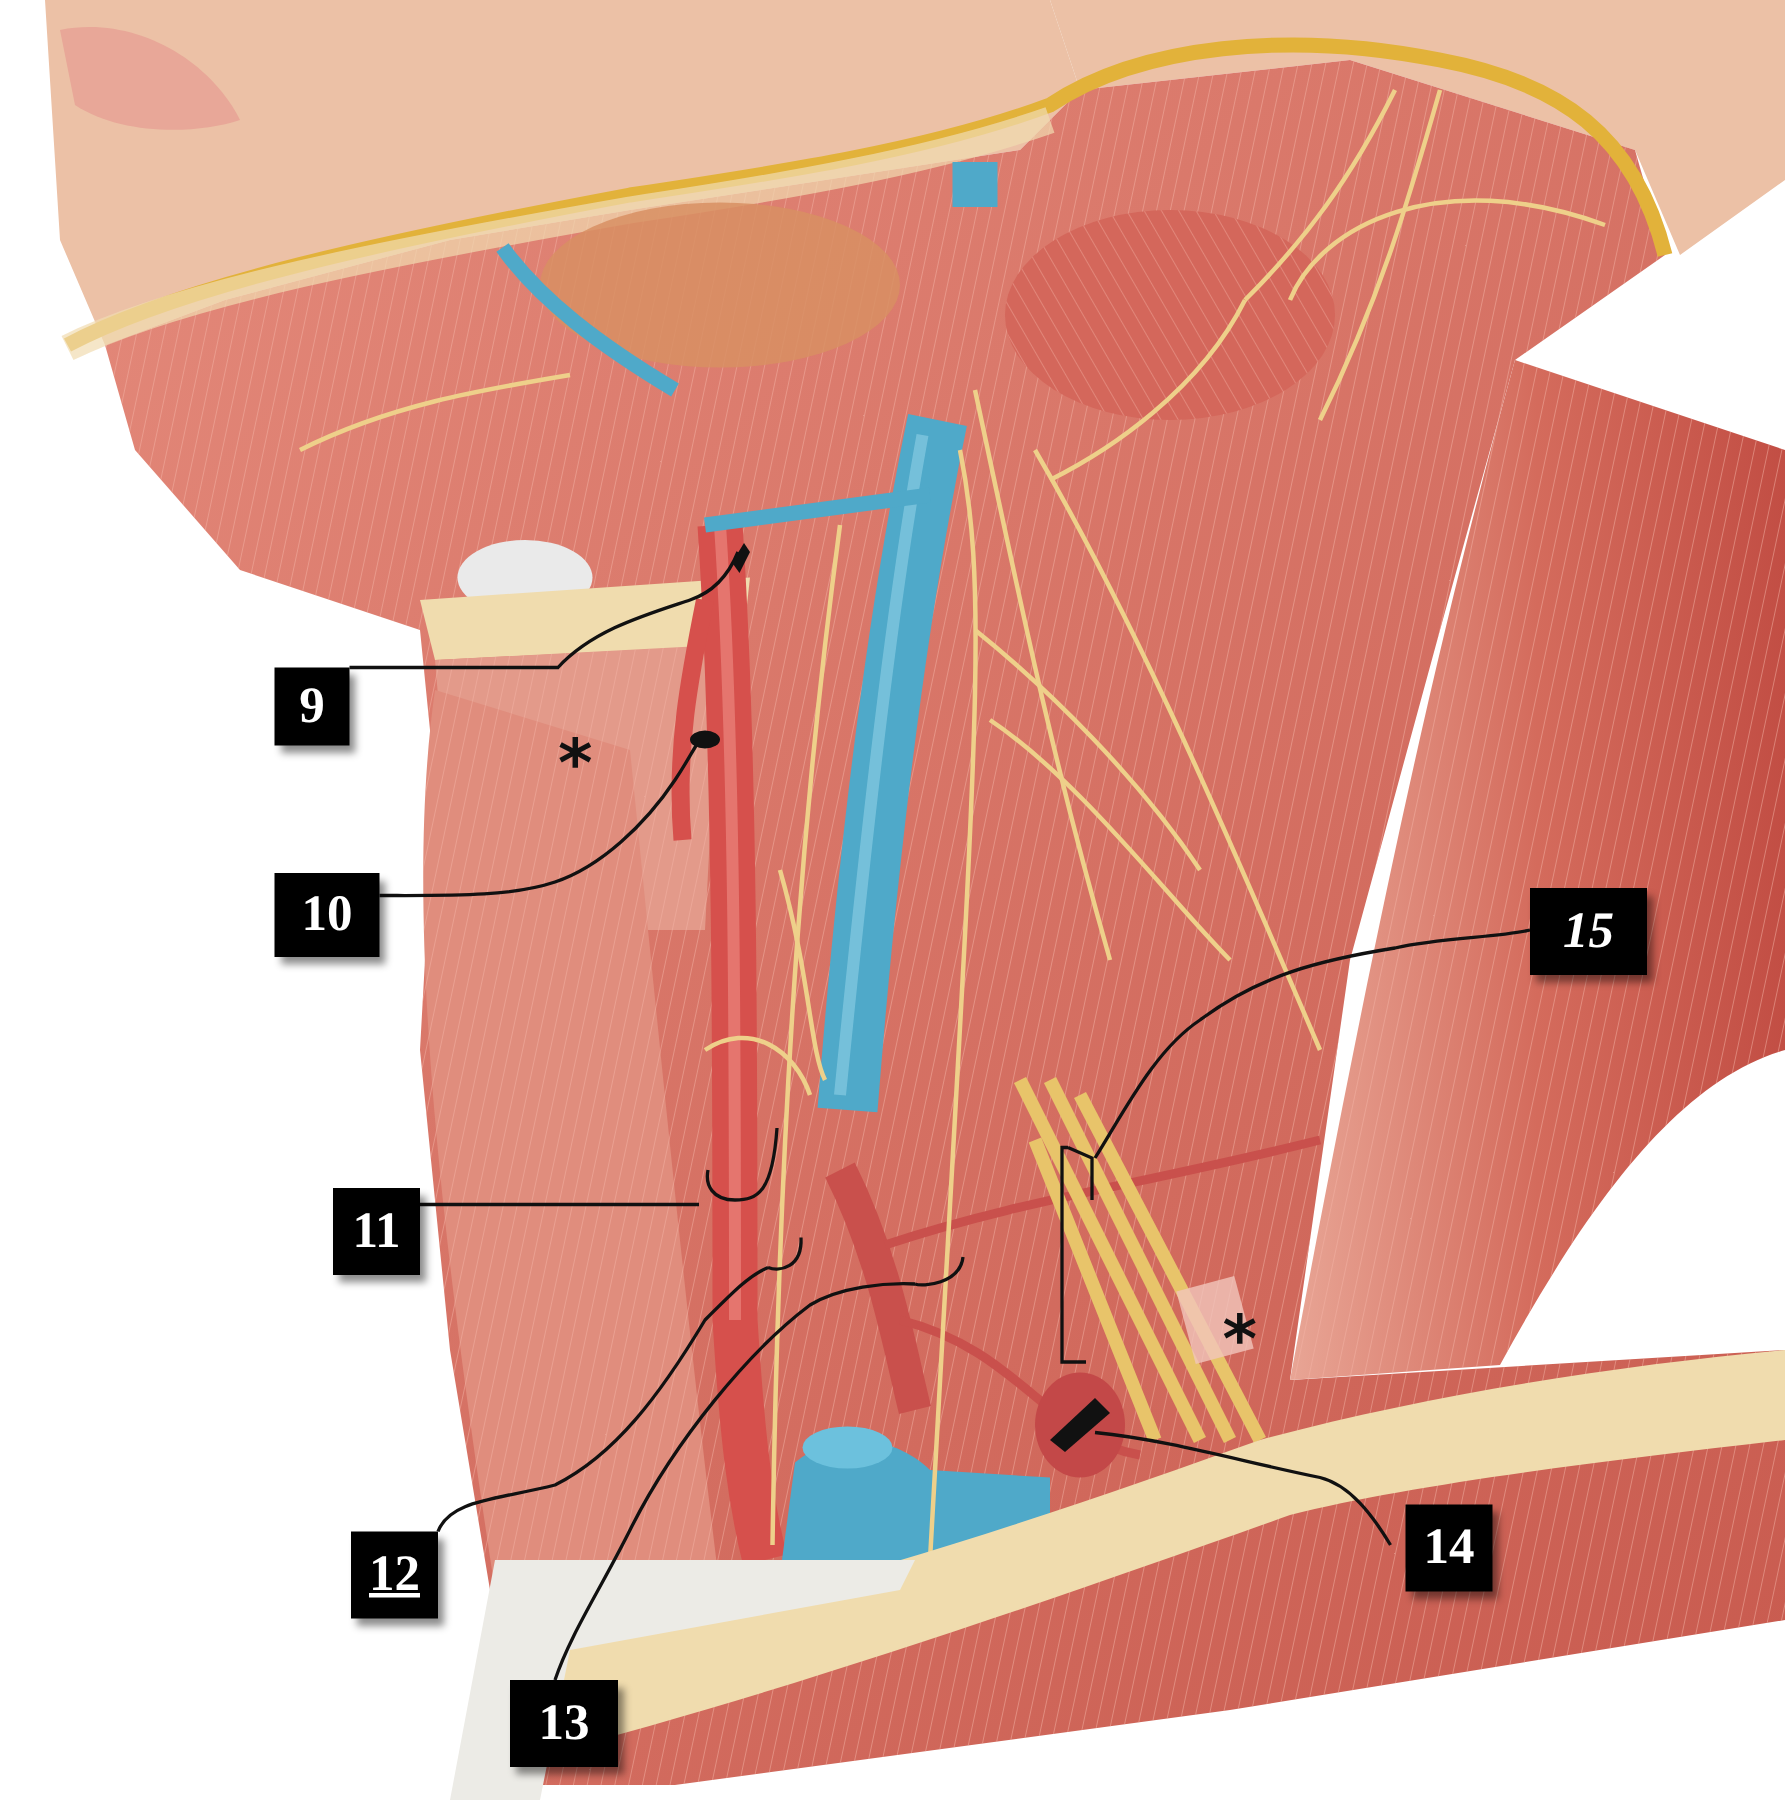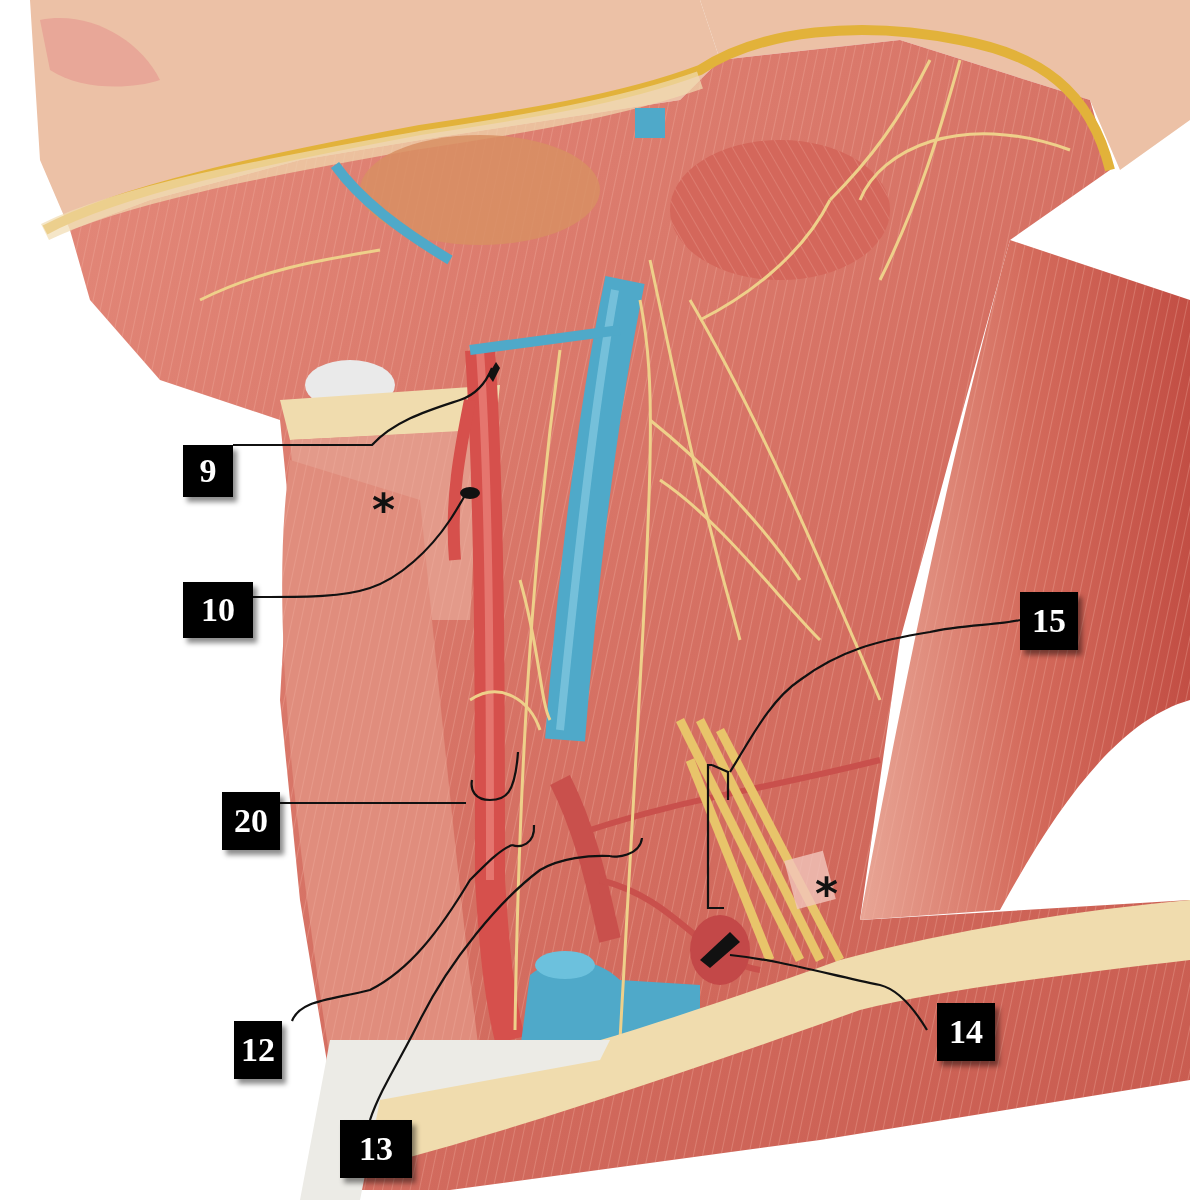--- a/index.html
+++ b/index.html
@@ -117,21 +117,21 @@
       <path d="M712,765 L708,765 L708,908 L724,908"></path>
       <path d="M712,765 L728,772 L728,800"></path>
     </g>
     <path d="M700,960 L730,932 L740,942 L710,968 Z" fill="#111"></path>
     <ellipse cx="470" cy="493" rx="10" ry="6" fill="#111"></ellipse>
     <path d="M488,375 L496,362 L500,368 L493,382 Z" fill="#111"></path>
   </svg>
 
   <div class="label" style="left:183px;top:445px;width:50px;height:52px;">9</div>
   <div class="label" style="left:183px;top:582px;width:70px;height:56px;font-family:Liberation Serif, serif;">10</div>
-  <div class="label" style="left:222px;top:792px;width:58px;height:58px;">20</div>
-  <div class="label" style="left:234px;top:1021px;width:48px;height:58px;">12</div>
+  <div class="label" style="left:222px;top:792px;width:58px;height:58px;">11</div>
+  <div class="label" style="left:234px;top:1021px;width:58px;height:58px;text-decoration:underline;">12</div>
   <div class="label" style="left:340px;top:1120px;width:72px;height:58px;">13</div>
   <div class="label" style="left:927px;top:1003px;width:58px;height:58px;margin-left:10px;">14</div>
-  <div class="label" style="left:1020px;top:592px;width:58px;height:58px;">15</div>
+  <div class="label" style="left:1020px;top:592px;width:78px;height:58px;font-style:italic;">15</div>
 
   <div class="asterisk" style="left:372px;top:488px;">*</div>
   <div class="asterisk" style="left:815px;top:872px;">*</div>
 </div>
 
 </body></html>

